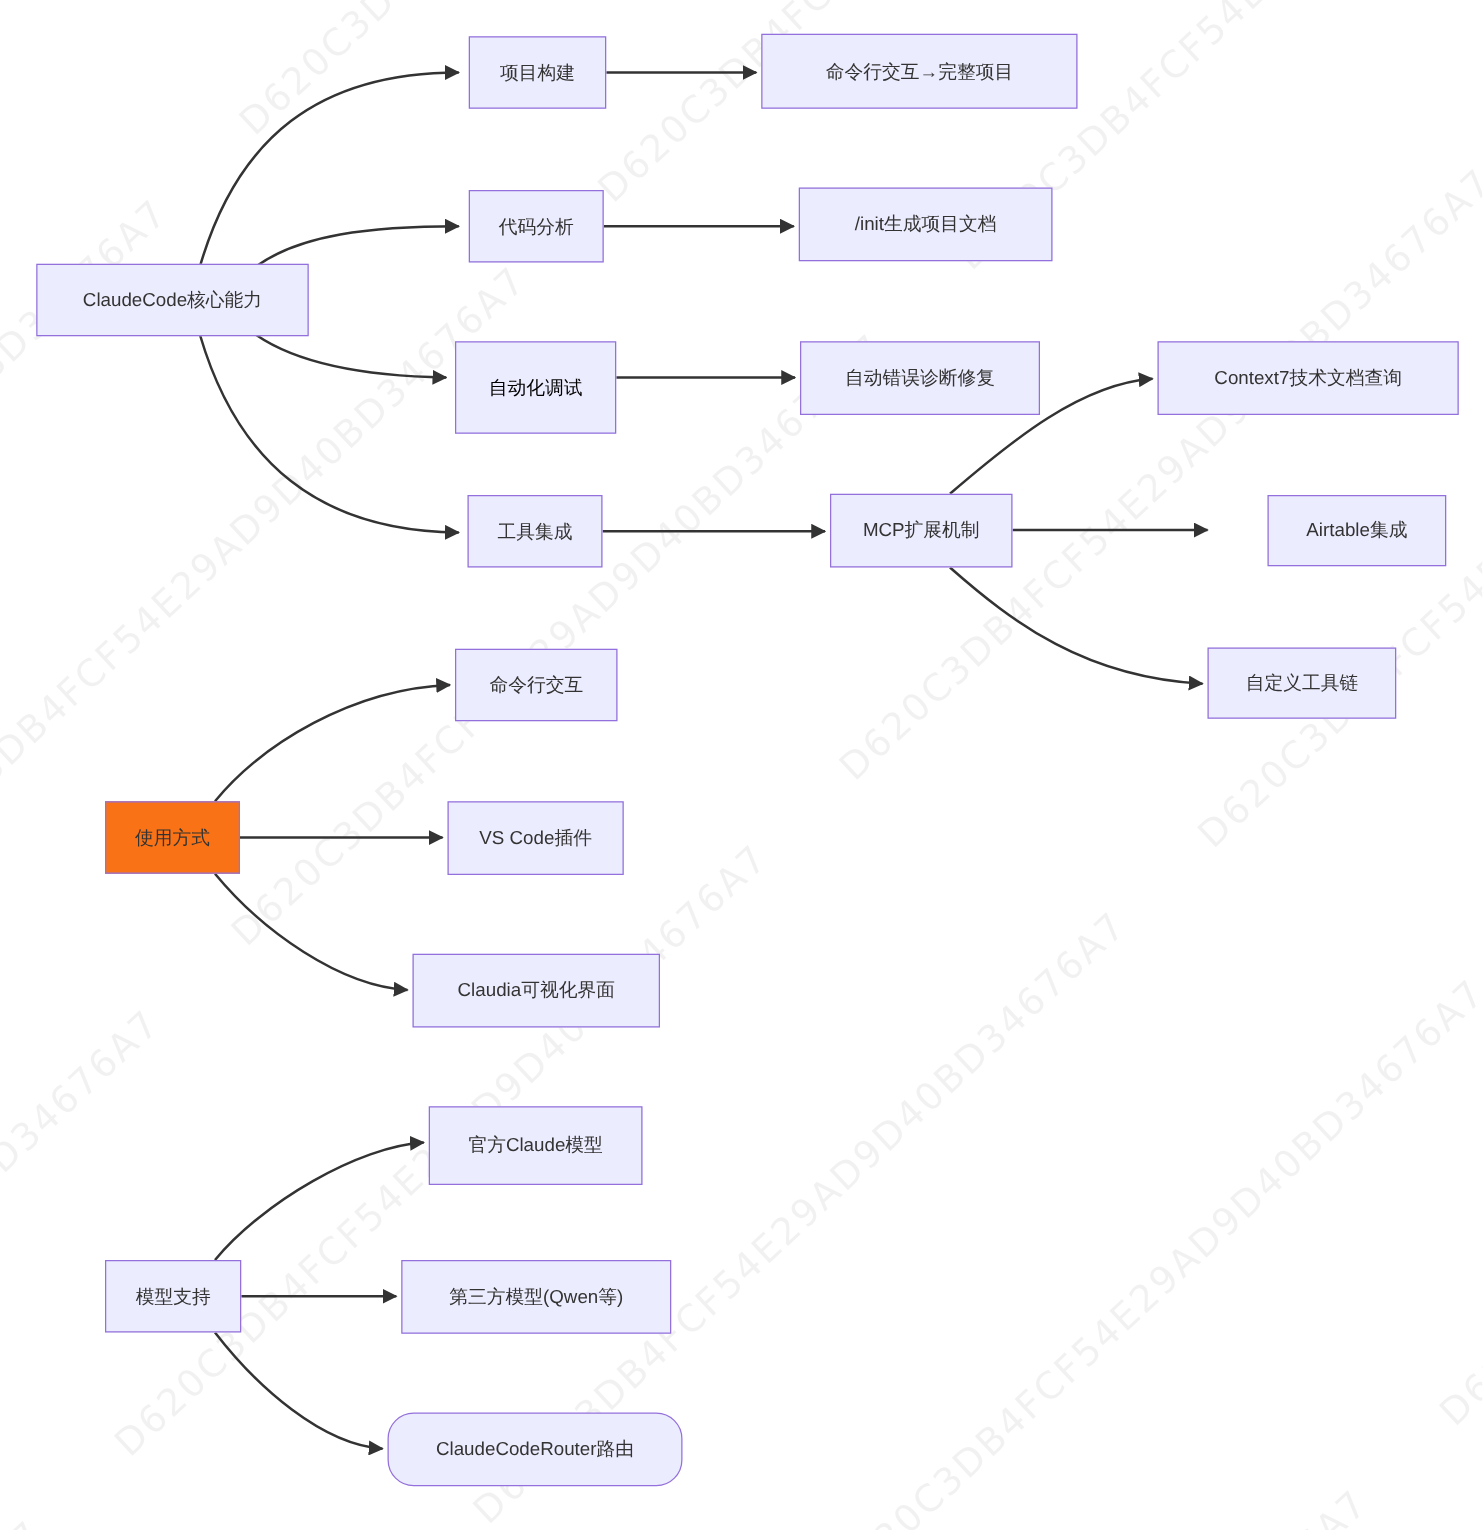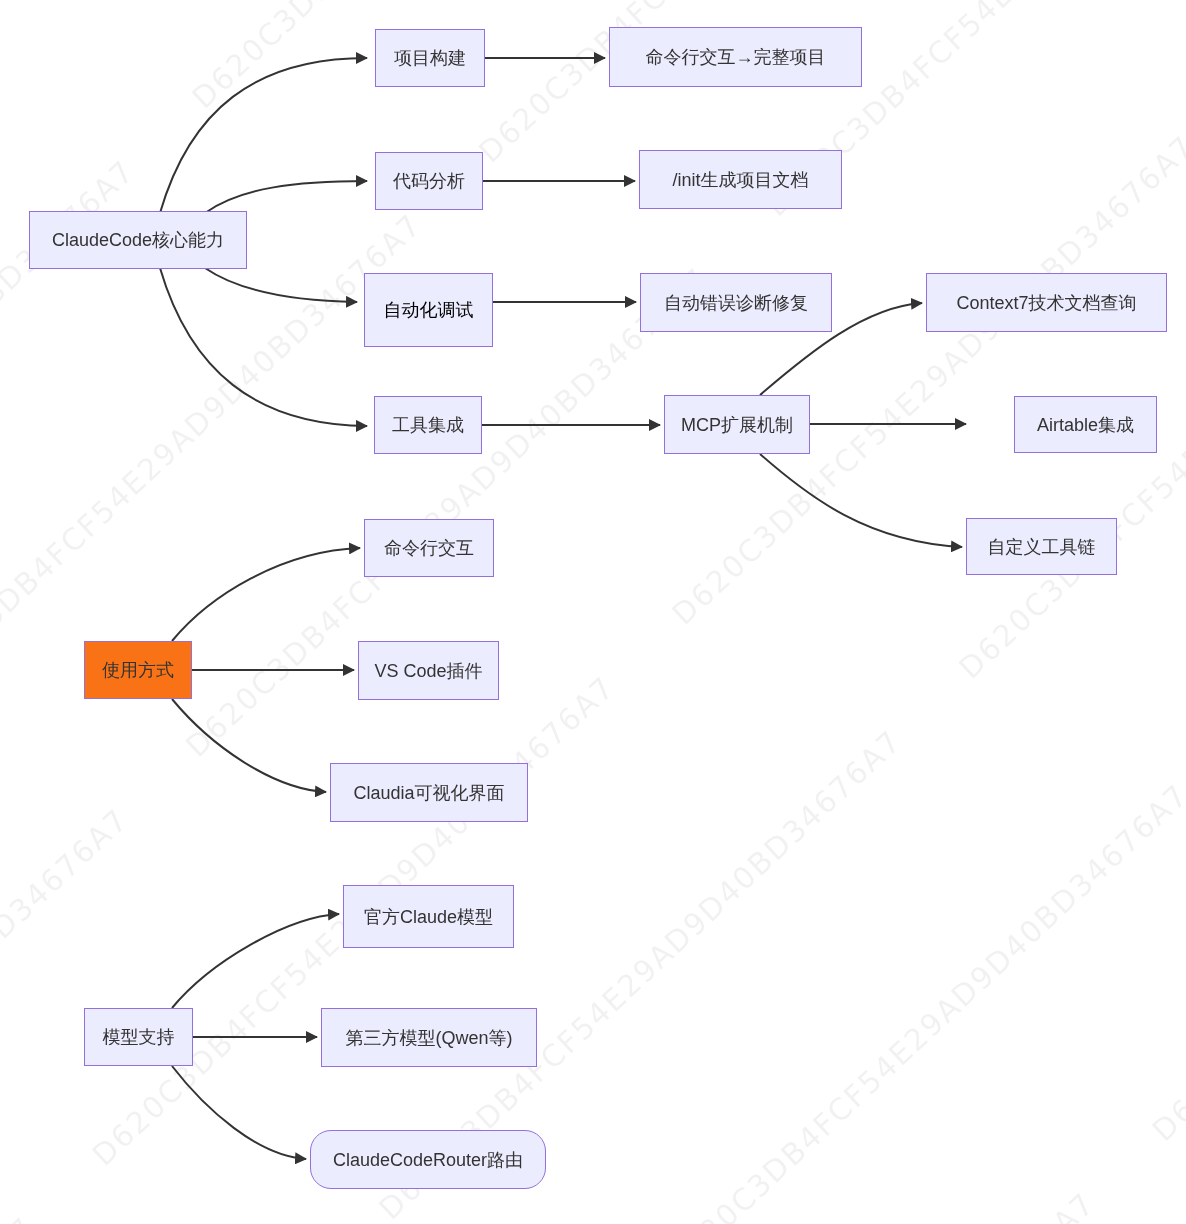--- a/index.html
+++ b/index.html
@@ -55,21 +55,21 @@
   }
   .flow-node {
     position: absolute;
     box-sizing: border-box;
     border: 1.4px solid #9370DB;
     background: #ECECFF;
     color: #333333;
     display: flex;
     align-items: center;
     justify-content: center;
-    font-size: 18px;
+    font-size: 15px;
     white-space: nowrap;
     text-align: center;
   }
 </style>
 </head>
 <body>
 
 <div class="canvas">
   <div class="wm-layer" style="transform: rotate(-43deg);">
       <div class="wm-line" style="color: rgba(0, 0, 0, 0.055); margin-left: 0px;">D620C3DB4FCF54E29AD9D40BD34676A7&nbsp;&nbsp;&nbsp;&nbsp;&nbsp;&nbsp;&nbsp;&nbsp;D620C3DB4FCF54E29AD9D40BD34676A7&nbsp;&nbsp;&nbsp;&nbsp;&nbsp;&nbsp;&nbsp;&nbsp;D620C3DB4FCF54E29AD9D40BD34676A7&nbsp;&nbsp;&nbsp;&nbsp;&nbsp;&nbsp;&nbsp;&nbsp;D620C3DB4FCF54E29AD9D40BD34676A7</div>

